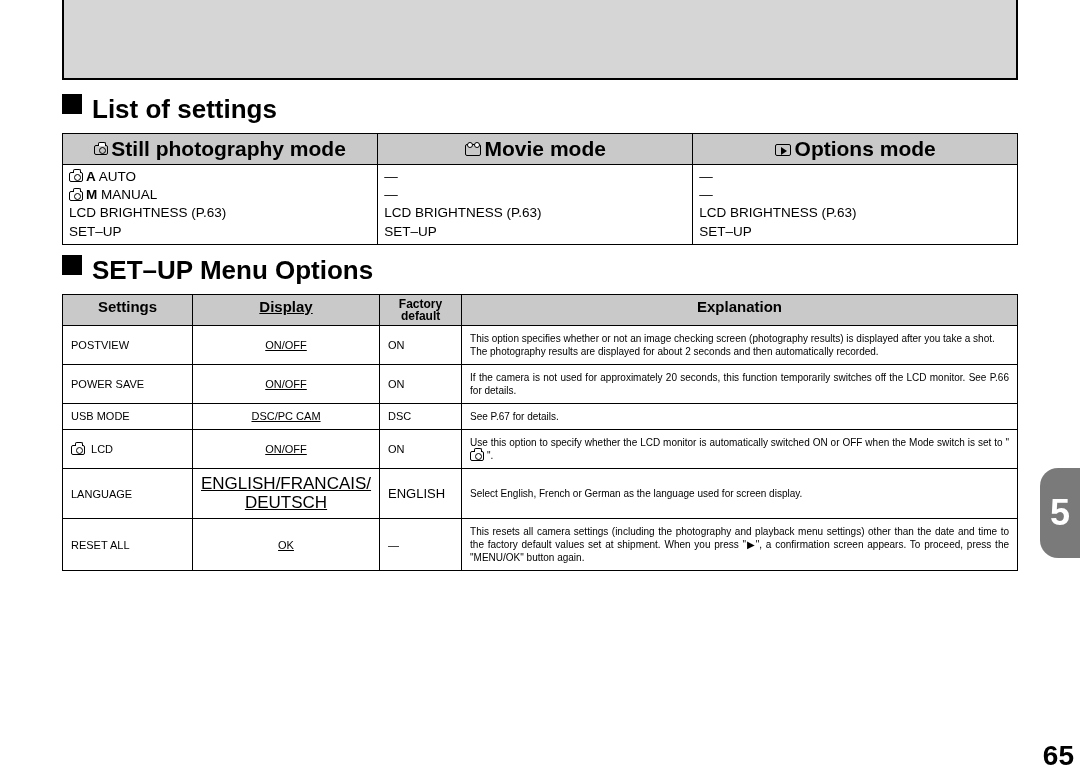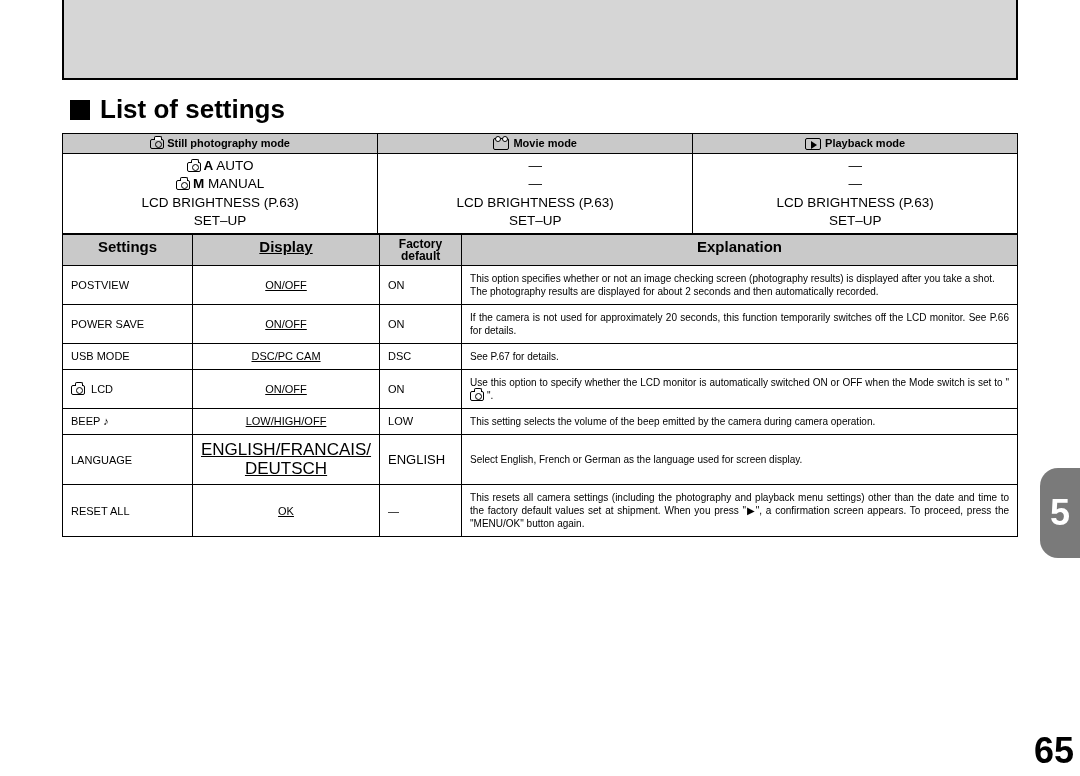--- a/index.html
+++ b/index.html
@@ -24,23 +24,23 @@
   }
   .content {
     position: absolute;
     left: 62px;
     top: 88px;
     width: 956px;
   }
   .section-title {
     font-size: 26px;
     font-weight: bold;
-    margin: 6px 0 8px 8px;
+    margin: 6px 0 8px 0;
     display: flex;
-    align-items: center;
+    align-items: flex-start;
     gap: 10px;
   }
   .black-square {
     display: inline-block;
     width: 20px;
     height: 20px;
     background: #000;
   }
   table {
     border-collapse: collapse;
@@ -50,26 +50,25 @@
   th, td {
     border: 1px solid #000;
     padding: 3px 6px;
     vertical-align: top;
     text-align: left;
   }
   th {
     background: #c9c9c9;
     font-weight: bold;
     text-align: center;
-    font-size: 11px;
+    font-size: 21px;
   }
   .modes-table td {
     font-size: 14px;
     line-height: 1.35;
-    text-align: center;
   }
   .setup-table th { font-size: 15px; }
   .setup-table td { vertical-align: middle; padding: 6px 8px; font-size: 11px; }
   .setup-table .col-settings { width: 130px; }
   .setup-table .col-display { width: 130px; text-align: center; text-decoration: underline; }
   .setup-table .col-default { width: 82px; }
   .setup-table .col-expl { font-size: 10px; line-height: 1.3; text-align: justify; }
   .factory-header { font-size: 12px; line-height: 1.0; }
   .page-tab {
     position: absolute;
@@ -84,21 +83,21 @@
     font-size: 36px;
     font-weight: bold;
     display: flex;
     align-items: center;
     justify-content: center;
   }
   .page-num {
     position: absolute;
     right: 6px;
     bottom: 4px;
-    font-size: 36px;
+    font-size: 28px;
     font-weight: bold;
   }
   .small-line { font-size: 13.5px; }
   .cam-icon {
     display:inline-block;
     width:14px; height:10px;
     border:1.5px solid #000;
     border-radius:2px;
     position:relative;
     vertical-align:middle;
@@ -168,21 +167,21 @@
   <div class="section-title">
     <span class="black-square"></span>
     <span>List of settings</span>
   </div>
 
   <table class="modes-table">
     <tbody>
         <tr>
       <th style="width:33%"><span class="cam-icon"></span><span>Still photography mode</span></th>
       <th style="width:33%"><span class="movie-icon"></span><span>Movie mode</span></th>
-      <th style="width:34%"><span class="play-icon"></span><span>Playback mode</span></th>
+      <th style="width:34%"><span class="play-icon"></span><span>Options mode</span></th>
     </tr>
     <tr>
       <td>
         <div class="small-line"><span class="cam-icon"></span><span style="font-weight:bold">A</span> <span>AUTO</span></div>
         <div class="small-line"><span class="cam-icon"></span><span style="font-weight:bold">M</span> <span>MANUAL</span></div>
         <div class="small-line">LCD BRIGHTNESS (P.63)</div>
         <div class="small-line">SET–UP</div>
       </td>
       <td>
         <div class="small-line">—</div>
@@ -193,20 +192,24 @@
       <td>
         <div class="small-line">—</div>
         <div class="small-line">—</div>
         <div class="small-line">LCD BRIGHTNESS (P.63)</div>
         <div class="small-line">SET–UP</div>
       </td>
     </tr>
   </tbody>
     </table>
 
+  <div class="section-title" style="margin-top:10px">
+    <span class="black-square"></span>
+    <span>SET–UP Menu Options</span>
+  </div>
 
   <table class="setup-table">
     <tbody>
         <tr>
       <th class="col-settings">Settings</th>
       <th class="col-display">Display</th>
       <th class="col-default">
             <div class="factory-header">Factory<br>default</div>
           </th>
       <th>Explanation</th>
@@ -234,26 +237,20 @@
     </tr>
 
 
     <tr>
       <td class="col-settings"><span class="cam-icon"></span> <span>LCD</span></td>
       <td class="col-display">ON/OFF</td>
       <td class="col-default">ON</td>
       <td class="col-expl">Use this option to specify whether the LCD monitor is automatically switched ON or OFF when the Mode switch is set to "<span class="cam-icon"></span>".</td>
     </tr>
 
-    <tr>
-      <td class="col-settings"><span>BEEP</span> <span>♪</span></td>
-      <td class="col-display">LOW/HIGH/OFF</td>
-      <td class="col-default">LOW</td>
-      <td class="col-expl">This setting selects the volume of the beep emitted by the camera during camera operation.</td>
-    </tr>
 
     <tr>
       <td class="col-settings">LANGUAGE</td>
       <td class="col-display" style="font-size:17px;line-height:1.1">ENGLISH/FRANCAIS/<br>DEUTSCH</td>
       <td class="col-default" style="font-size:13px">ENGLISH</td>
       <td class="col-expl">Select English, French or German as the language used for screen display.</td>
     </tr>
 
     <tr>
       <td class="col-settings">RESET ALL</td>

